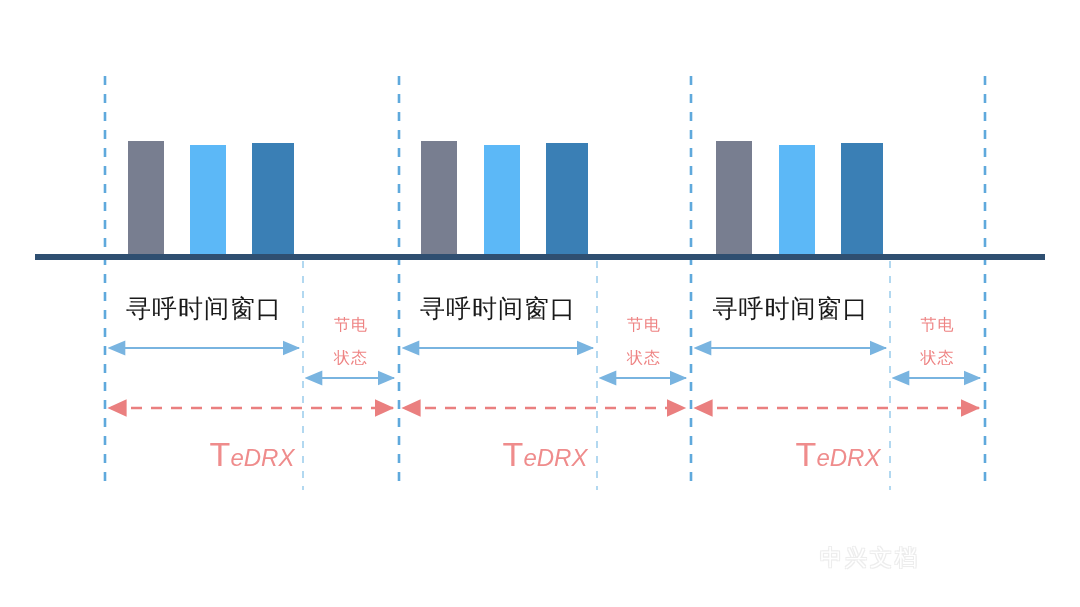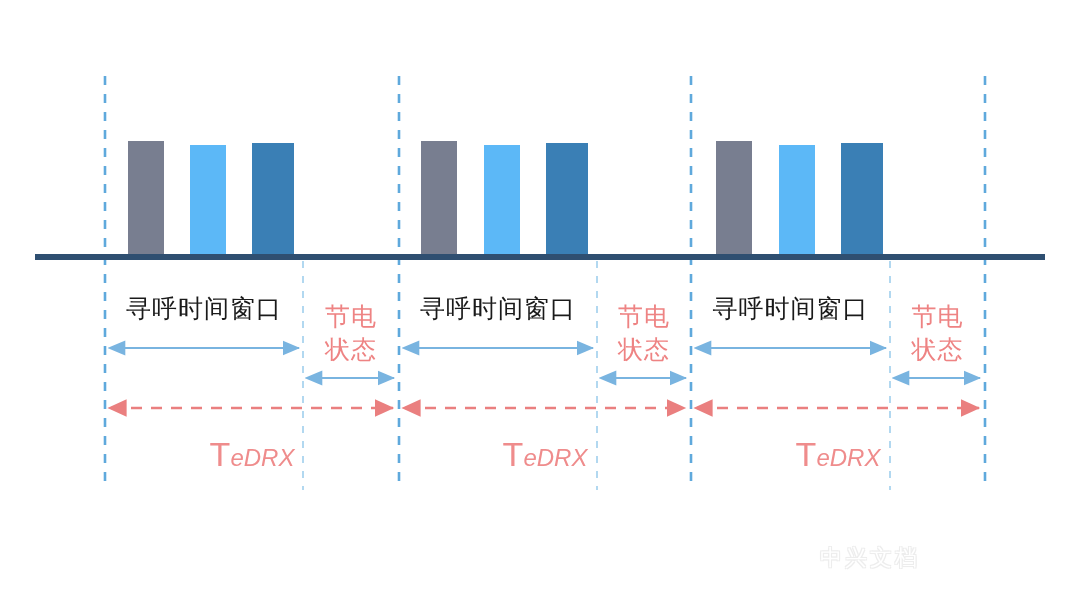--- a/index.html
+++ b/index.html
@@ -15,25 +15,26 @@
 
   .lbl{position:absolute;white-space:nowrap;}
 
   .ptw-label{
     font-size:25px;
     color:#1a1a1a;
     letter-spacing:1px;
     text-align:center;
   }
   .ps-label{
-    font-size:25px;
+    font-size:16px;
     color:#ee8383;
     line-height:33px;
     text-align:center;
     letter-spacing:1px;
+    margin-top:8px;
   }
   .tedrx{
     color:#ef8c8c;
     text-align:center;
     white-space:nowrap;
   }
   .tedrx .big{font-size:34px;}
   .tedrx .small{font-size:24px;font-style:italic;}
 
   .watermark{

